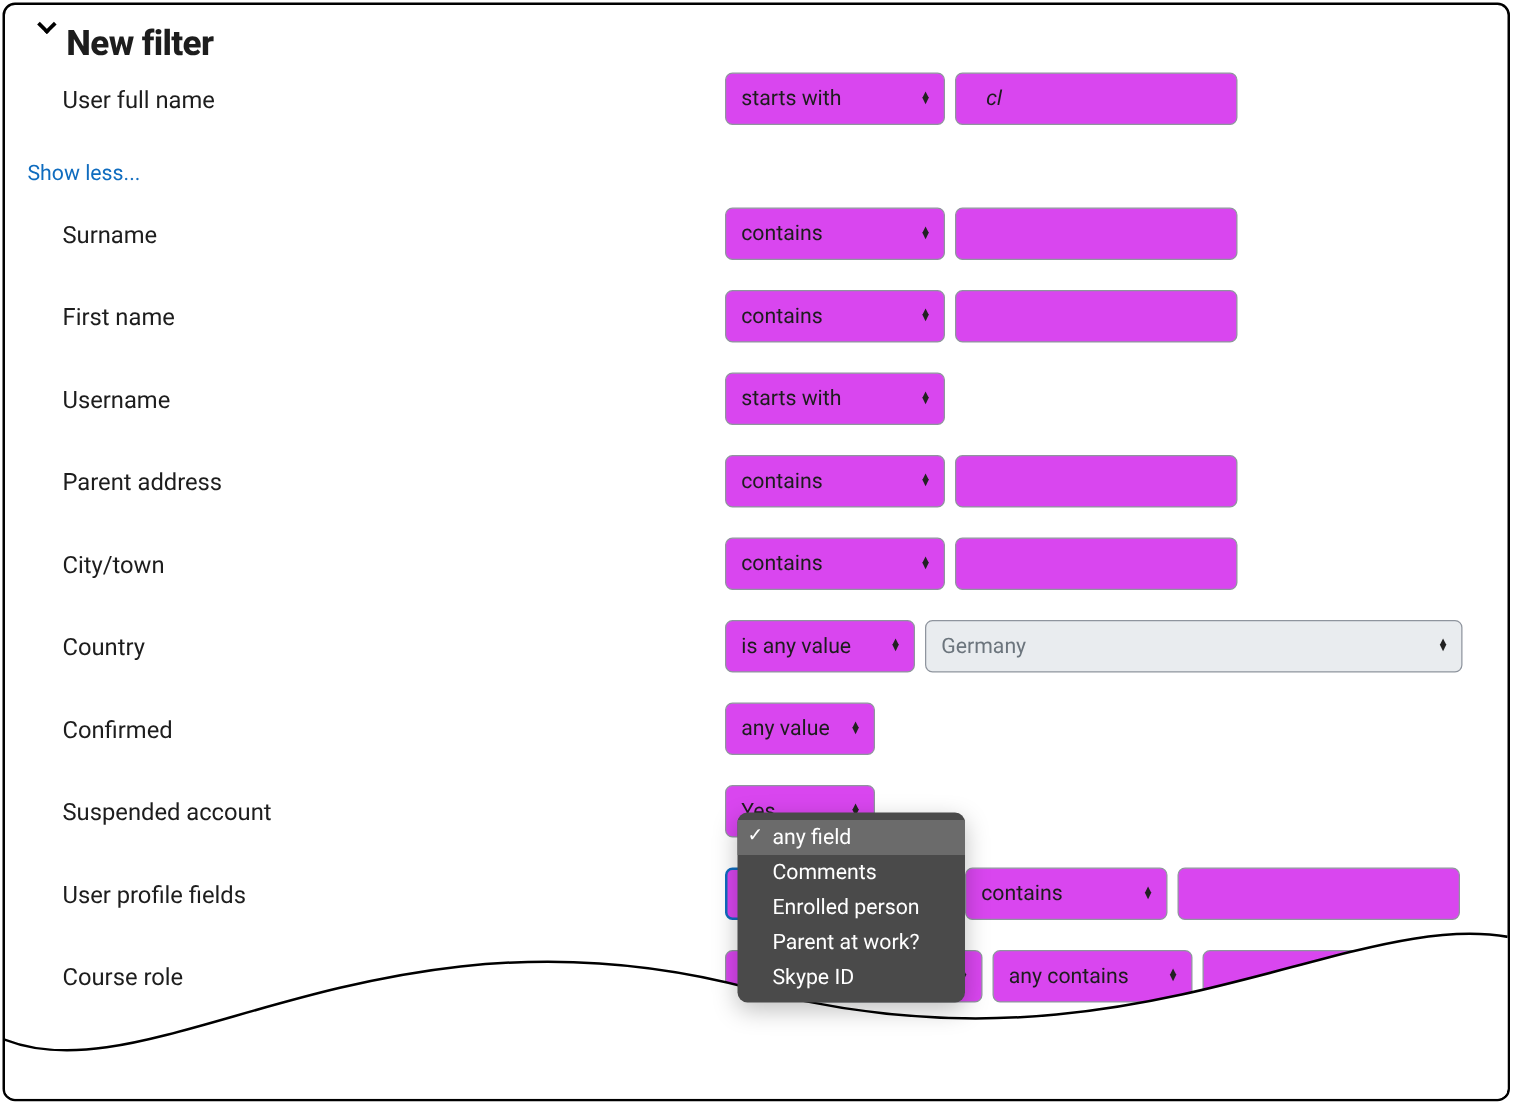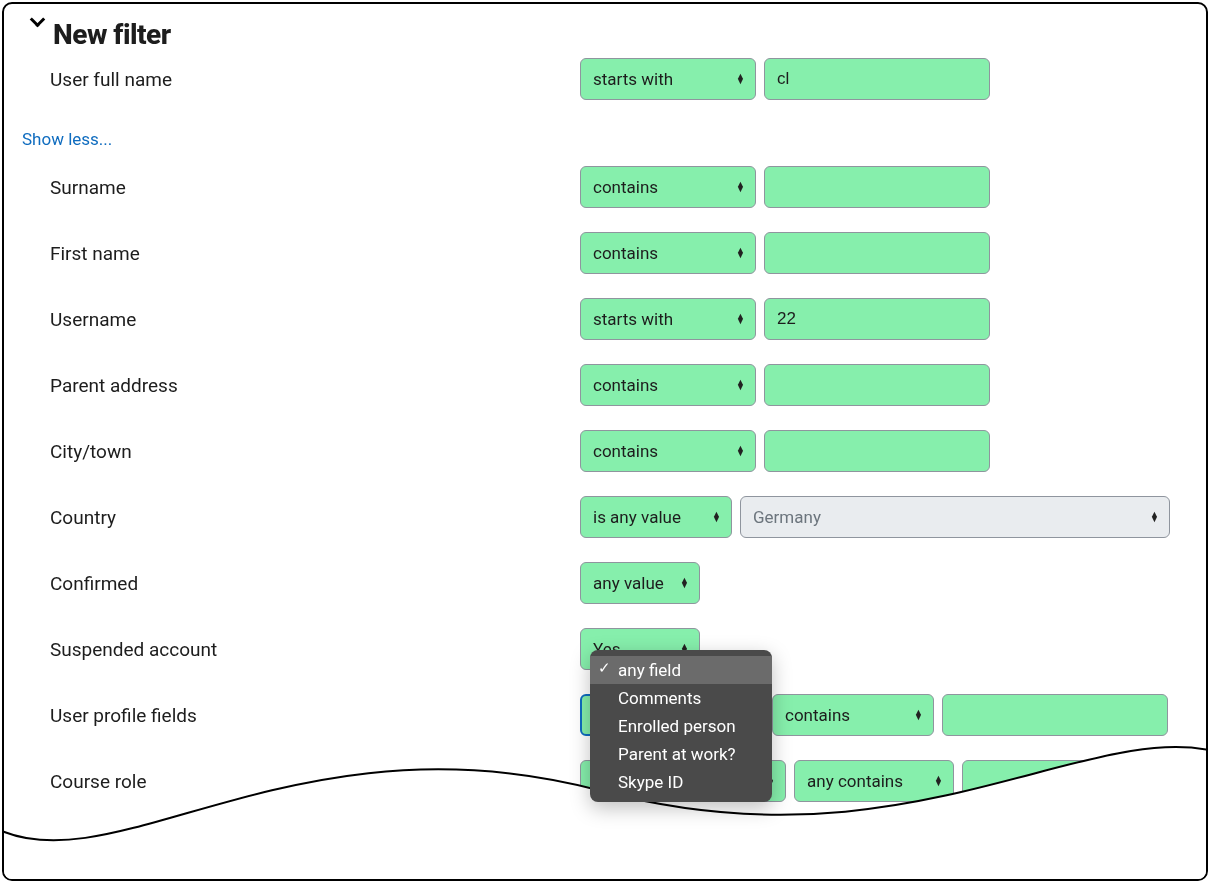--- a/index.html
+++ b/index.html
@@ -40,21 +40,21 @@
     width: 530px;
     font-size: 19px;
     color: #1d1d1d;
   }
   .controls { display: flex; align-items: center; gap: 8px; }
   .select, .input {
     height: 42px;
     border: 1px solid #8f959e;
     border-radius: 6px;
     font-size: 17px;
-    background: #86efac;
+    background: #d946ef;
     color: #1d1d1d;
   }
   .select {
     padding: 0 28px 0 12px;
     position: relative;
     display: inline-flex;
     align-items: center;
     cursor: pointer;
   }
   .select .arrows {
@@ -78,21 +78,22 @@
     width: 430px;
   }
   .select.course-op { width: 206px; }
   .select.category { width: 160px; }
   .select.focused {
     border: 2px solid #0f6cbf;
     padding-left: 11px;
   }
   .input {
     width: 226px;
-    padding: 0 12px;
+    padding: 0 24px;
+    font-style: italic;
   }
   .input.category-inp {
     width: 226px;
   }
   .link {
     color: #0f6cbf;
     font-size: 17px;
     margin: 6px 0 16px 0;
     display: inline-block;
     cursor: pointer;
@@ -206,21 +207,20 @@
     <div class="row">
       <div class="label-col">Username</div>
       <div class="controls">
         <div class="select op">
           <span>starts with</span>
           <span class="arrows">
               <span>▲</span>
               <span>▼</span>
             </span>
         </div>
-        <input class="input" value="22" style="">
       </div>
     </div>
 
     
     <div class="row">
       <div class="label-col">Parent address</div>
       <div class="controls">
         <div class="select op">
           <span>contains</span>
           <span class="arrows">

